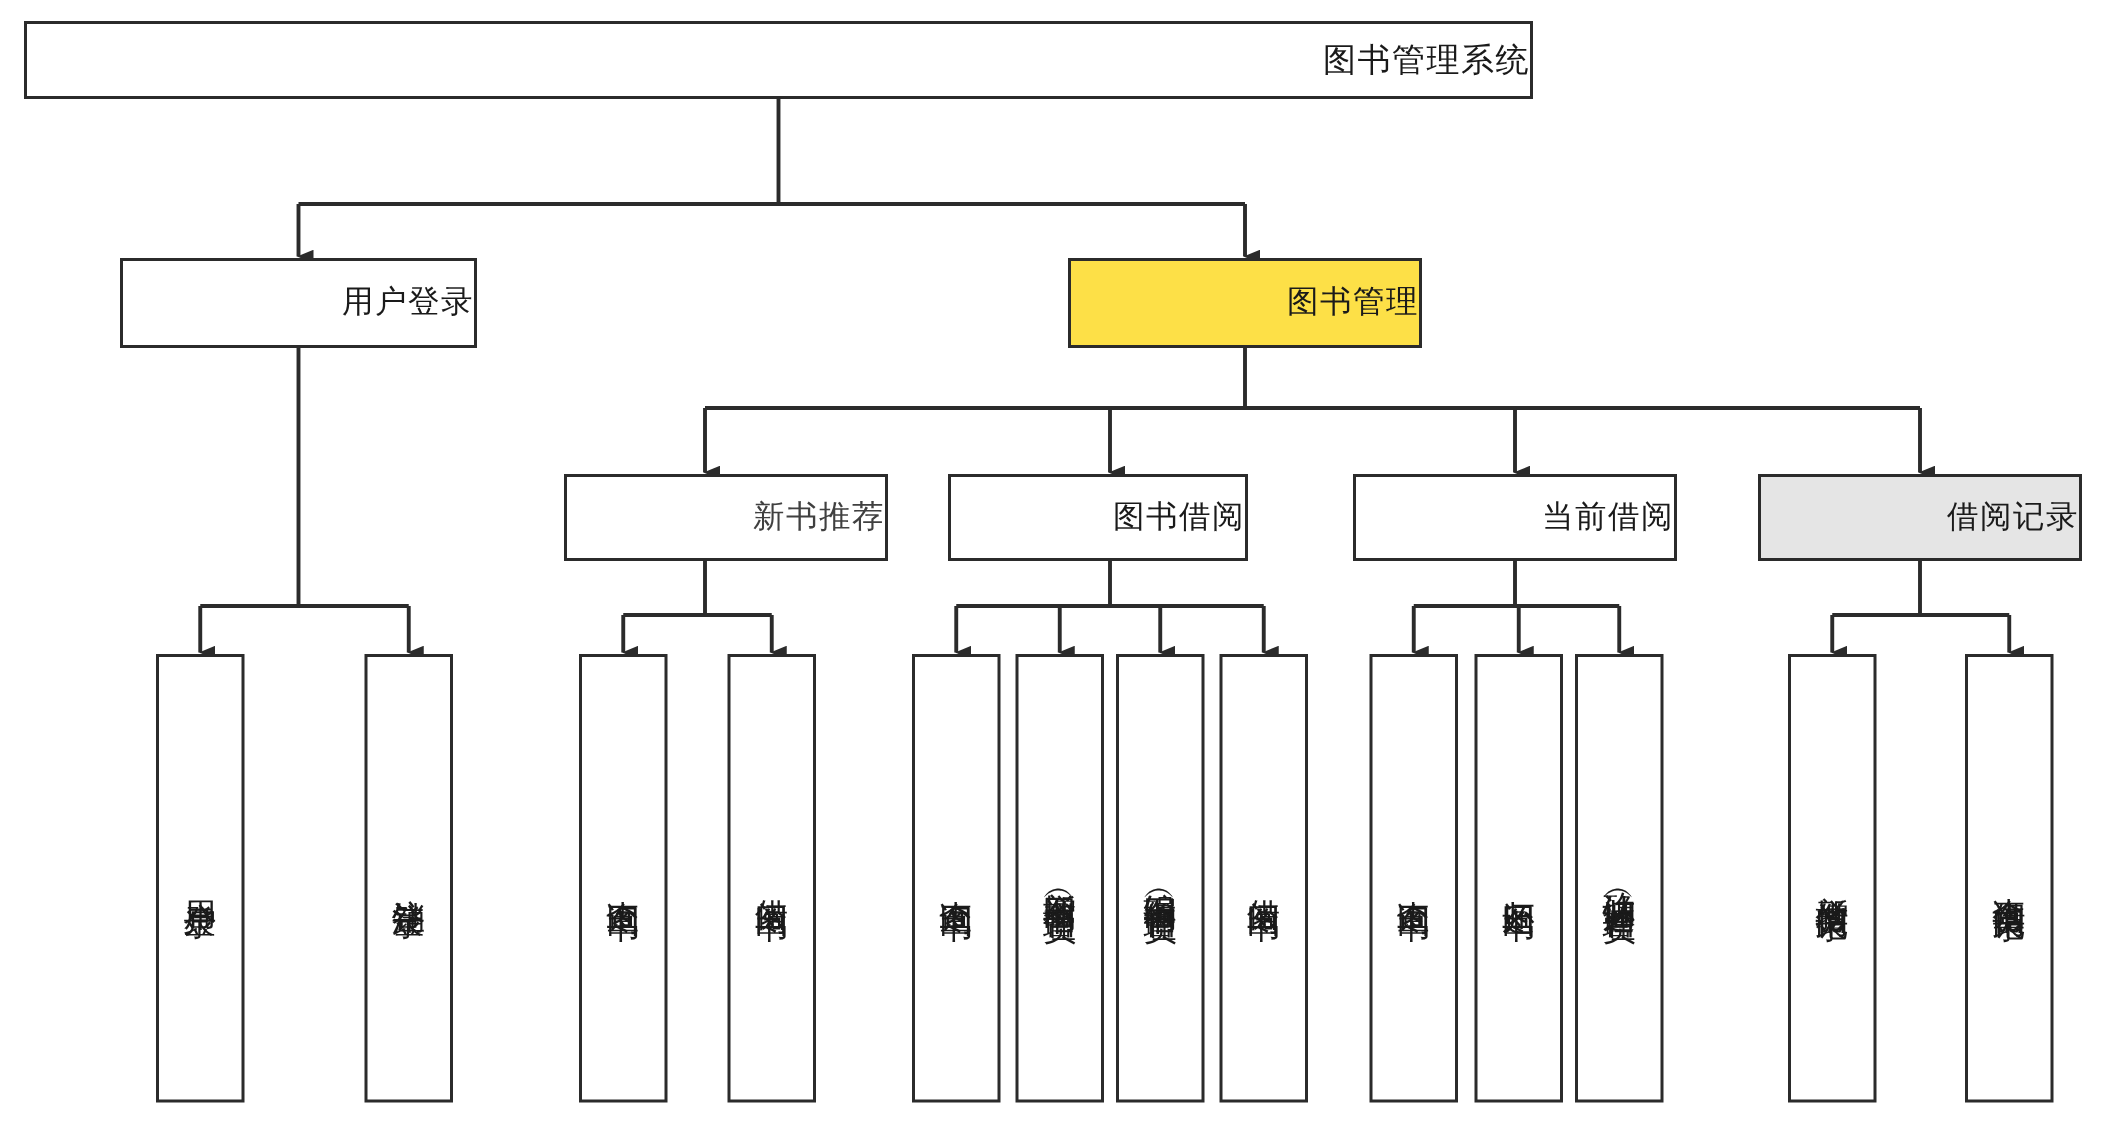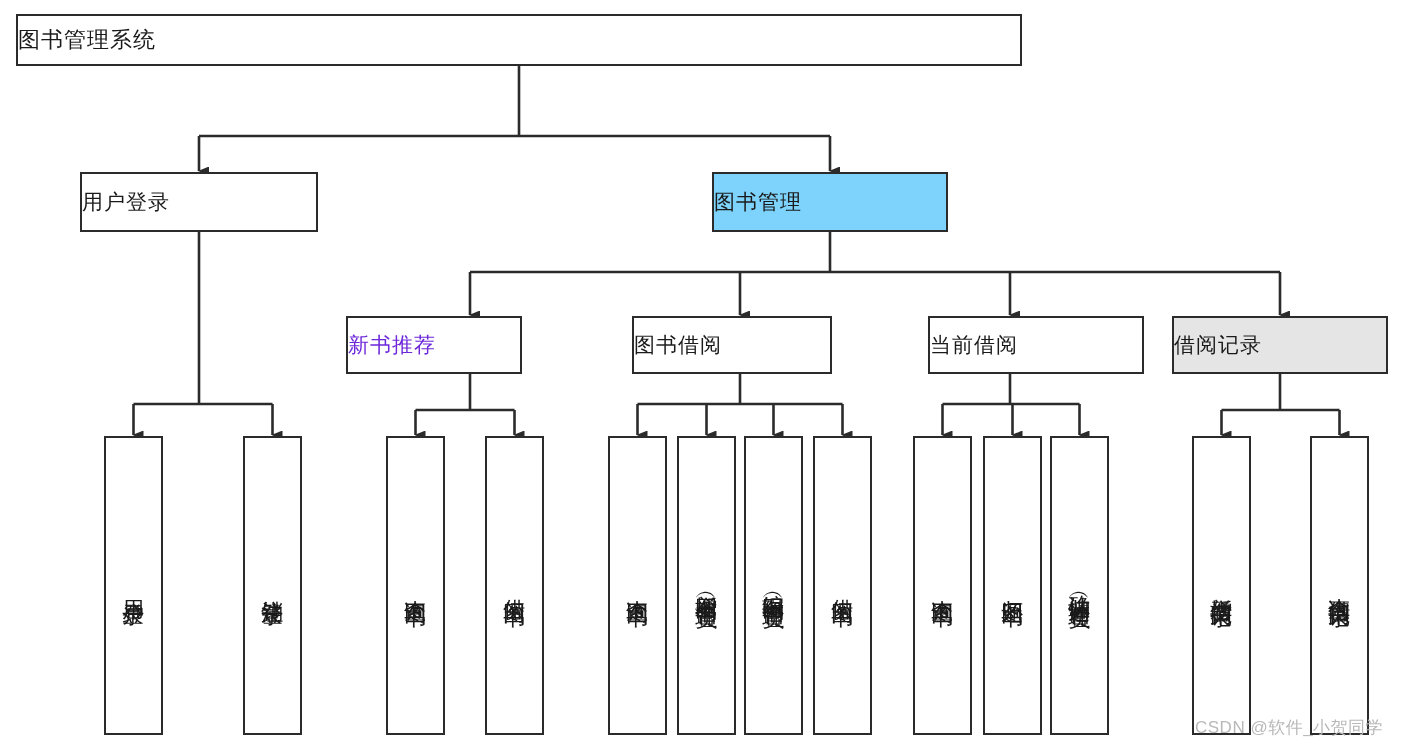--- a/index.html
+++ b/index.html
@@ -25,21 +25,21 @@
     height: 747px;
     pointer-events: none;
   }
   .node {
     position: absolute;
     box-sizing: border-box;
     background: #ffffff;
     border: 2px solid #2b2b2b;
     display: flex;
     align-items: center;
-    justify-content: flex-start;
+    justify-content: flex-end;
     color: #1a1a1a;
   }
   .node .label {
     display: block;
     text-align: center;
     line-height: 1.18;
     white-space: nowrap;
   }
   .node.horizontal .label {
     font-size: 21px;
@@ -117,30 +117,30 @@
       </g>
   </svg>
 
   <div id="node-layer">
       <div class="node horizontal root" style="left: 16px; top: 14px; width: 1006px; height: 52px; border-color: rgb(43, 43, 43); background: rgb(255, 255, 255); color: rgb(26, 26, 26);">
         <span class="label">图书管理系统</span>
       </div>
       <div class="node horizontal" style="left: 80px; top: 172px; width: 238px; height: 60px; border-color: rgb(43, 43, 43); background: rgb(255, 255, 255); color: rgb(26, 26, 26);">
         <span class="label">用户登录</span>
       </div>
-      <div class="node horizontal" style="left: 712px; top: 172px; width: 236px; height: 60px; border-color: rgb(43, 43, 43); background: #7dd3fc; color: rgb(26, 26, 26);">
+      <div class="node horizontal" style="left: 712px; top: 172px; width: 236px; height: 60px; border-color: rgb(43, 43, 43); background: #fde047; color: rgb(26, 26, 26);">
         <span class="label">图书管理</span>
       </div>
-      <div class="node horizontal" style="left: 346px; top: 316px; width: 176px; height: 58px; border-color: rgb(43, 43, 43); background: rgb(255, 255, 255); color: #6d28d9;">
+      <div class="node horizontal" style="left: 376px; top: 316px; width: 216px; height: 58px; border-color: rgb(43, 43, 43); background: rgb(255, 255, 255); color: #404040;">
         <span class="label">新书推荐</span>
       </div>
       <div class="node horizontal" style="left: 632px; top: 316px; width: 200px; height: 58px; border-color: rgb(43, 43, 43); background: rgb(255, 255, 255); color: rgb(26, 26, 26);">
         <span class="label">图书借阅</span>
       </div>
-      <div class="node horizontal" style="left: 928px; top: 316px; width: 216px; height: 58px; border-color: rgb(43, 43, 43); background: rgb(255, 255, 255); color: rgb(26, 26, 26);">
+      <div class="node horizontal" style="left: 902px; top: 316px; width: 216px; height: 58px; border-color: rgb(43, 43, 43); background: rgb(255, 255, 255); color: rgb(26, 26, 26);">
         <span class="label">当前借阅</span>
       </div>
       <div class="node horizontal" style="left: 1172px; top: 316px; width: 216px; height: 58px; border-color: rgb(43, 43, 43); background: #e5e5e5; color: rgb(26, 26, 26);">
         <span class="label">借阅记录</span>
       </div>
       <div class="node vertical" style="left: 104px; top: 436px; width: 59px; height: 299px; border-color: rgb(43, 43, 43); background: rgb(255, 255, 255); color: rgb(26, 26, 26);">
         <span class="label">用户登录</span>
       </div>
       <div class="node vertical" style="left: 243px; top: 436px; width: 59px; height: 299px; border-color: rgb(43, 43, 43); background: rgb(255, 255, 255); color: rgb(26, 26, 26);">
         <span class="label">注销登录</span>
@@ -173,14 +173,13 @@
         <span class="label">确认归还（管理员）</span>
       </div>
       <div class="node vertical" style="left: 1192px; top: 436px; width: 59px; height: 299px; border-color: rgb(43, 43, 43); background: rgb(255, 255, 255); color: rgb(26, 26, 26);">
         <span class="label">新增借阅记录</span>
       </div>
       <div class="node vertical" style="left: 1310px; top: 436px; width: 59px; height: 299px; border-color: rgb(43, 43, 43); background: rgb(255, 255, 255); color: rgb(26, 26, 26);">
         <span class="label">查询借阅记录</span>
       </div>
     </div>
 
-  <div class="watermark" style="left: 1195px; top: 716px;">CSDN @软件_小贺同学</div>
 </div>
 
 </body></html>

